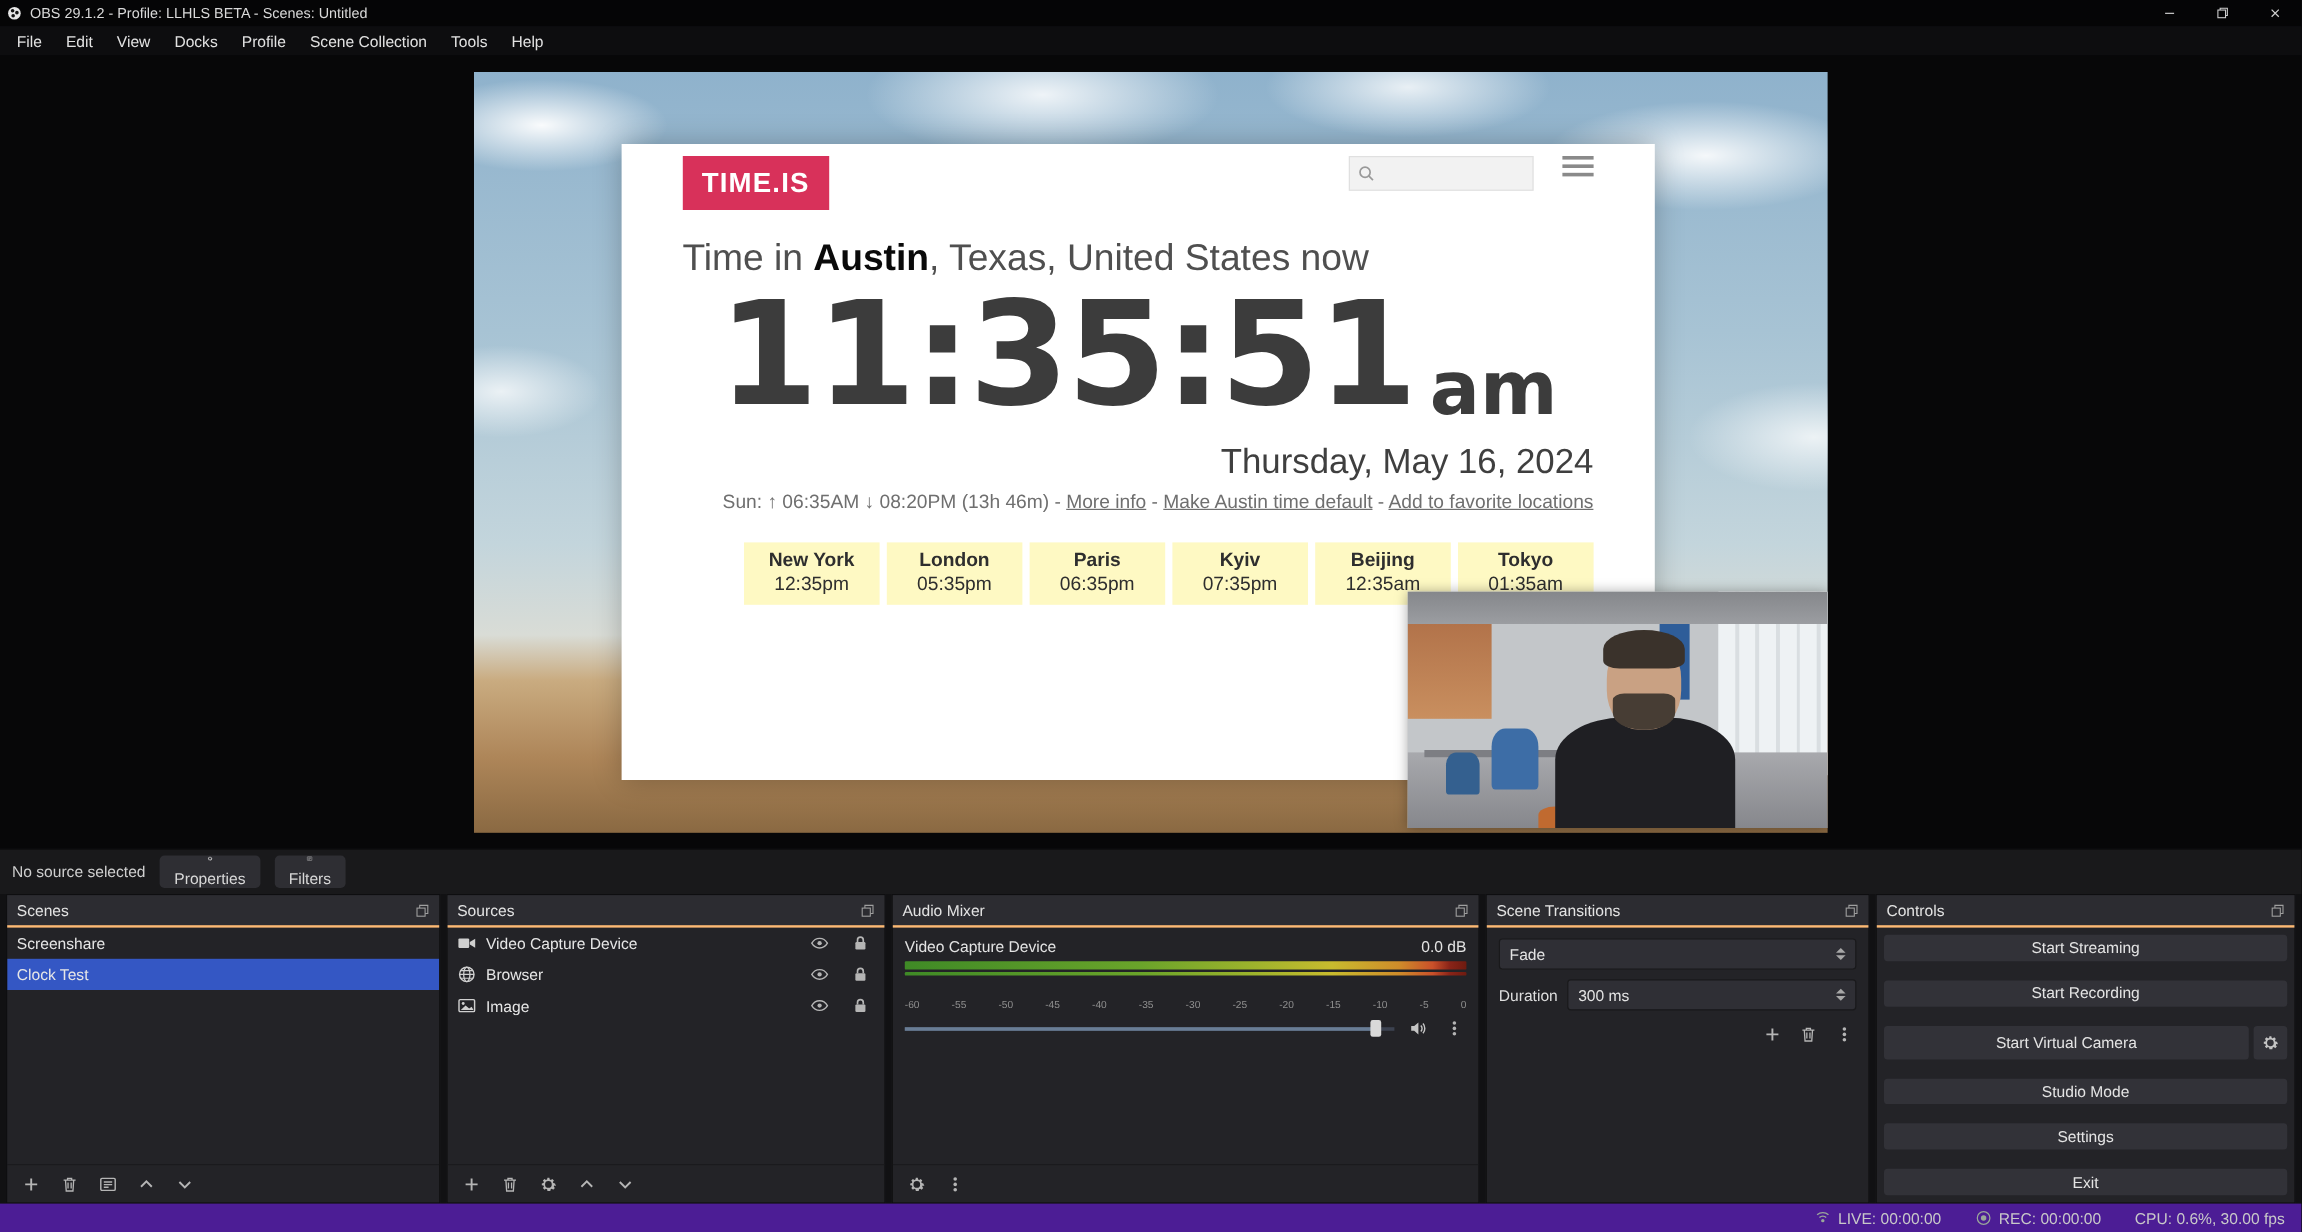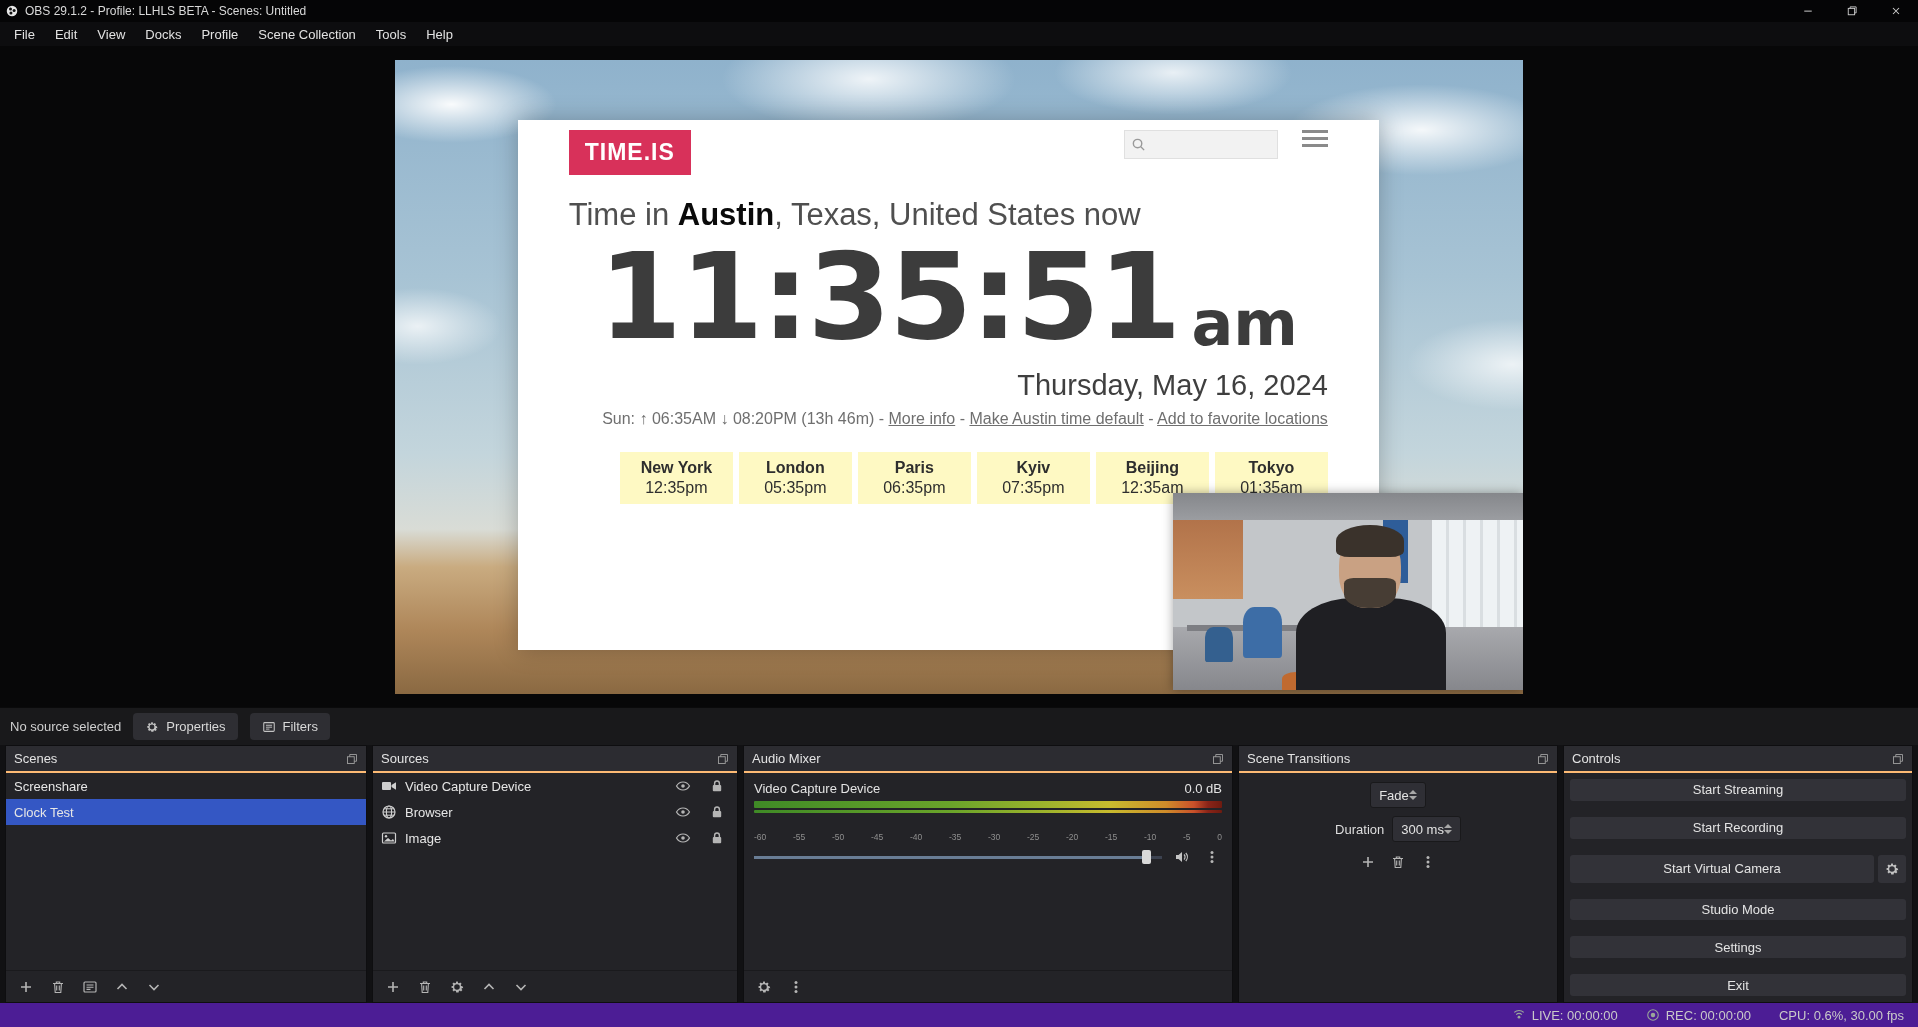--- a/index.html
+++ b/index.html
@@ -3,21 +3,21 @@
 <meta charset="utf-8">
 <style>
   * { margin:0; padding:0; box-sizing:border-box; }
   html,body { width:1918px; height:1027px; overflow:hidden; }
   body {
     font-family:"Liberation Sans", sans-serif;
     background:#111113; color:#dedede;
     display:flex; flex-direction:column;
     cursor:default; user-select:none;
   }
-  button { background:none; border:none; color:inherit; font:inherit; cursor:pointer; }
+  button { background:none; border:none; color:inherit; font:inherit; cursor:pointer;flex-direction:column; }
   .ic { width:16px; height:16px; display:block; }
   .ic12 { width:12px; height:12px; display:block; }
 
   
   .titlebar { height:22px; background:#050506; display:flex; align-items:center; padding-left:6px; gap:7px; font-size:12px; color:#d9d9d9; flex:none; }
   .win-controls { margin-left:auto; display:flex; height:100%; }
   .win-btn { width:44px; height:100%; display:flex; align-items:center; justify-content:center; color:#cfcfcf; }
 
   
   .menubar { height:24px; background:#0d0d0f; display:flex; align-items:center; font-size:13px; padding-left:4px; flex:none; color:#e2e2e2; }
@@ -109,21 +109,21 @@
     background:linear-gradient(90deg,#3f8a26 0%,#6aa42a 42%,#9db32c 62%,#c8bb2e 76%,#cf8c2a 88%,#c9502a 94%,#8a2418 97%,#6e1b10 100%); }
   .ticks { display:flex; justify-content:space-between; font-size:8.5px; color:#8f8f8f; margin-top:19px; }
   .slider-row { display:flex; align-items:center; gap:10px; margin-top:5px; }
   .vol-slider { flex:1; position:relative; height:16px; }
   .vol-track { position:absolute; left:0; right:0; top:7px; height:3px; background:#3c4250; }
   .vol-fill { position:absolute; left:0; width:96%; top:7px; height:3px; background:#697d95; }
   .vol-handle { position:absolute; left:95%; top:1px; width:9px; height:14px; background:#d9d9d9; border-radius:2px; }
   .spk { color:#c5c5c5; }
 
   
-  .trans-body { padding:9px 10px; font-size:13px; display:flex; flex-direction:column; gap:8px;align-items:center; }
+  .trans-body { padding:9px 10px; font-size:13px; display:flex; flex-direction:column; gap:8px; }
   .combo { height:26px; background:#2f2f35; border:1px solid #19191b; border-radius:3px; display:flex; align-items:center; padding:0 8px; color:#e3e3e3; }
   .arrows { margin-left:auto; display:flex; flex-direction:column; align-items:center; gap:2px; }
   .tri-up { width:0; height:0; border-left:4px solid transparent; border-right:4px solid transparent; border-bottom:4px solid #a8a8a8; }
   .tri-down { width:0; height:0; border-left:4px solid transparent; border-right:4px solid transparent; border-top:4px solid #a8a8a8; }
   .dur-row { display:flex; align-items:center; gap:8px; }
   .dur-label { color:#dedede; flex:none; }
   .dur-spin { flex:1; }
   .trans-tools { display:flex; justify-content:flex-end; gap:10px; margin-top:2px; }
 
   

